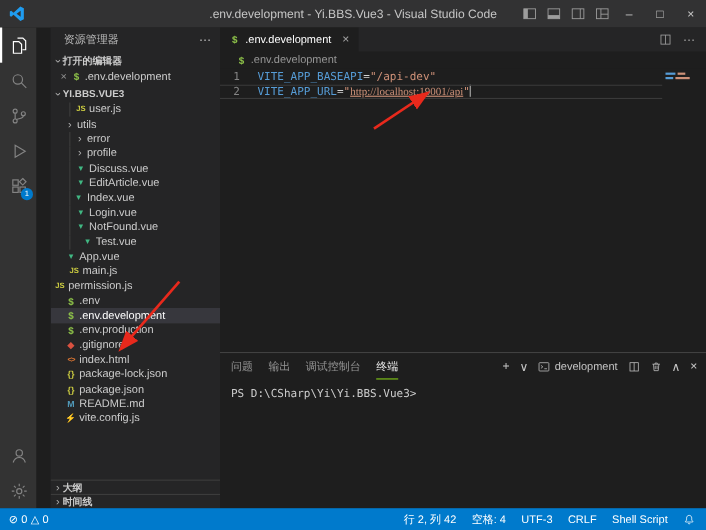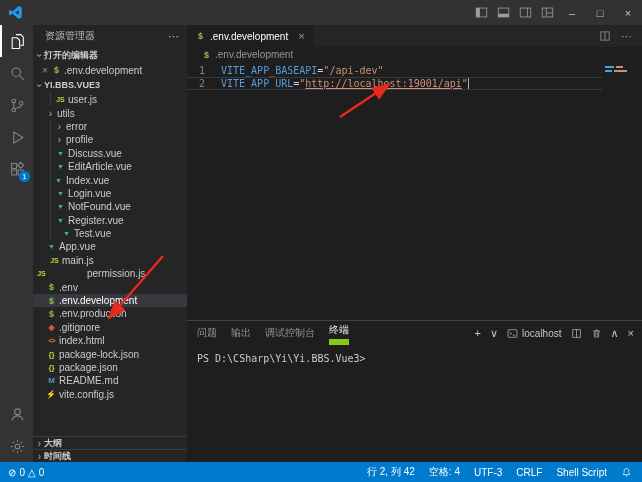--- a/index.html
+++ b/index.html
@@ -18,21 +18,21 @@
   .main { position:absolute; top:25px; bottom:20px; left:0; right:0; display:flex; }
 
   
   .activitybar { width:33px; background:#333333; display:flex; flex-direction:column; align-items:stretch; flex:none; }
   .ab-item { position:relative; height:32px; display:flex; align-items:center; justify-content:center; color:#848484; border-left:2px solid transparent; }
   .ab-item.active { color:#ffffff; border-left:2px solid #ffffff; }
   .ab-spacer { flex:1; }
   .badge { position:absolute; right:3px; bottom:3px; min-width:11px; height:11px; border-radius:6px; background:#007acc; color:#fff; font-size:7px; line-height:11px; text-align:center; }
 
   
-  .sidebar { width:154px; background:#252526; display:flex; flex-direction:column; flex:none; overflow:hidden; }
+  .sidebar { width:154px; background:#252526; display:flex; flex-direction:column; flex:none; overflow:hidden;margin-left:13px; }
   .sidebar-title { height:22px; display:flex; align-items:center; padding:0 8px 0 12px; font-size:10px; color:#bbbbbb; flex:none; }
   .sidebar-title .more { margin-left:auto; font-size:11px; color:#bbbbbb; }
   .section-header { height:16px; display:flex; align-items:center; font-size:9px; font-weight:bold; color:#cccccc; padding-left:2px; flex:none; }
   .section-header .chev, .chev { display:inline-block; width:9px; font-size:10px; color:#b0b0b0; text-align:center; font-weight:normal; }
   .chev.expanded { transform:rotate(90deg); }
   .oe-row { height:14px; display:flex; align-items:center; padding-left:6px; font-size:10px; flex:none; }
   .oe-close { width:12px; color:#8e8e8e; font-size:10px; text-align:center; }
   .fi { display:inline-block; width:11px; font-size:8px; font-weight:bold; text-align:center; flex:none; }
   .fi-js { color:#cbcb41; font-size:7px; }
   .fi-vue { color:#41b883; font-size:7px; }
@@ -60,34 +60,34 @@
   .code { position:relative; flex:1 1 auto; background:#1e1e1e; overflow:hidden; }
   .code-lines { position:absolute; left:0; right:40px; top:2px; font-family:"DejaVu Sans Mono", monospace; font-size:10px; }
   .code-line { position:relative; display:flex; height:13px; line-height:13px; }
   .code-line.current::before { content:""; position:absolute; left:0; right:0; top:0; border-top:1px solid #3a3a3a; }
   .code-line.current::after { content:""; position:absolute; left:0; right:0; bottom:0; border-bottom:1px solid #3a3a3a; }
   .gutter { width:26px; padding-right:8px; text-align:right; color:#858585; flex:none; }
   .line-text { margin-left:8px; white-space:pre; }
   .tok-key { color:#569cd6; }
   .tok-op { color:#d4d4d4; }
   .tok-str { color:#ce9178; }
-  .tok-link { color:#ce9178; text-decoration:underline; }
+  .tok-link { color:#ce9178; text-decoration:underline;font-family:Liberation Serif, serif; }
   .cursor { display:inline-block; width:1px; height:11px; background:#aeafad; vertical-align:-2px; }
   .minimap { position:absolute; top:0; right:0; width:40px; bottom:0; }
   .mm { position:absolute; height:2px; }
   .mm.a1 { left:3px; top:4px; width:9px; background:#569cd6; }
   .mm.a2 { left:14px; top:4px; width:7px; background:#ce9178; }
   .mm.b1 { left:3px; top:8px; width:7px; background:#569cd6; }
   .mm.b2 { left:12px; top:8px; width:13px; background:#ce9178; }
 
   
   .panel { height:142px; flex:none; border-top:1px solid #414141; background:#1e1e1e; display:flex; flex-direction:column; }
   .panel-header { height:24px; display:flex; align-items:center; padding:0 8px 0 10px; flex:none; }
   .ptab { font-size:10px; color:#969696; margin-right:14px; height:100%; display:flex; align-items:center; border-bottom:1px solid transparent; }
-  .ptab.active { color:#e7e7e7; border-bottom:6px solid #84cc16; }
+  .ptab.active { color:#e7e7e7; border-bottom:1px solid #84cc16; }
   .panel-actions { margin-left:auto; display:flex; align-items:center; gap:9px; color:#c5c5c5; font-size:11px; }
   .shell-item { display:flex; align-items:center; gap:4px; font-size:10px; color:#c5c5c5; }
   .terminal { flex:1; padding:8px 10px; font-family:"DejaVu Sans Mono", monospace; font-size:10px; color:#cccccc; }
 
   
   .statusbar { position:absolute; bottom:0; left:0; right:0; height:20px; background:#007acc; color:#ffffff; display:flex; align-items:center; font-size:10px; }
   .sb-left { display:flex; align-items:center; gap:4px; padding-left:8px; }
   .sb-right { margin-left:auto; display:flex; align-items:center; gap:14px; padding-right:10px; }
   .sb-item { display:flex; align-items:center; gap:3px; white-space:nowrap; }
 
@@ -100,20 +100,21 @@
 <body>
 
 <div class="window">
 
   <div class="titlebar">
     <span class="logo">
       <svg class="ic" width="15" height="15" viewBox="0 0 16 16">
           <path fill="#1f9cf0" d="M11.2 1 4.6 7 2.3 5.2 1 5.9v4.2l1.3.7L4.6 9l6.6 6 3.4-1.6V2.6L11.2 1zm.3 4.2v5.6L7.6 8l3.9-2.8z"></path>
         </svg>
     </span>
+    <div class="title">.env.development - Yi.BBS.Vue3 - Visual Studio Code</div>
     <div class="titlebar-right">
       <span class="layout-icon">
         <svg class="ic" width="13" height="13" viewBox="0 0 16 16">
             <rect x="1.5" y="2.5" width="13" height="11" fill="none" stroke="currentColor"></rect>
             <rect x="1.5" y="2.5" width="4.5" height="11" fill="currentColor"></rect>
           </svg>
       </span>
       <span class="layout-icon">
         <svg class="ic" width="13" height="13" viewBox="0 0 16 16">
             <rect x="1.5" y="2.5" width="13" height="11" fill="none" stroke="currentColor"></rect>
@@ -242,37 +243,33 @@
             <span class="tree-label">Index.vue</span>
           </div>
           <div class="tree-row" data-indent="2" style="padding-left: 22px;">
             <span class="fi fi-vue">▼</span>
             <span class="tree-label">Login.vue</span>
           </div>
           <div class="tree-row" data-indent="2" style="padding-left: 22px;">
             <span class="fi fi-vue">▼</span>
             <span class="tree-label">NotFound.vue</span>
           </div>
-          <div class="tree-row" data-indent="2" style="padding-left: 22px;">
-            <span class="fi fi-vue">▼</span>
-            <span class="tree-label">Register.vue</span>
-          </div>
           <div class="tree-row" data-indent="2" style="padding-left: 28px;">
             <span class="fi fi-vue">▼</span>
             <span class="tree-label">Test.vue</span>
           </div>
           <div class="tree-row" data-indent="1" style="padding-left: 13px;">
             <span class="fi fi-vue">▼</span>
             <span class="tree-label">App.vue</span>
           </div>
           <div class="tree-row" data-indent="1" style="padding-left: 16px;">
             <span class="fi fi-js">JS</span>
             <span class="tree-label">main.js</span>
           </div>
-          <div class="tree-row" data-indent="1" style="padding-left: 3px; gap: 38px;">
+          <div class="tree-row" data-indent="1" style="padding-left: 3px;">
             <span class="fi fi-js">JS</span>
             <span class="tree-label">permission.js</span>
           </div>
           <div class="tree-row" data-indent="1" style="padding-left: 13px;">
             <span class="fi fi-env">$</span>
             <span class="tree-label">.env</span>
           </div>
           <div class="tree-row selected" data-indent="1" style="padding-left: 13px;">
             <span class="fi fi-env">$</span>
             <span class="tree-label">.env.development</span>
@@ -368,21 +365,21 @@
           <span class="ptab">调试控制台</span>
           <span class="ptab active">终端</span>
           <div class="panel-actions">
             <span>+</span>
             <span>∨</span>
             <span class="shell-item">
               <svg class="ic" width="11" height="11" viewBox="0 0 16 16" fill="none" stroke="currentColor">
                   <rect x="1.5" y="2.5" width="13" height="11" rx="1"></rect>
                   <path d="M4 6l2.5 2L4 10M8.5 10.5H12"></path>
                 </svg>
-              <span>localhost</span>
+              <span>development</span>
             </span>
             <span>
               <svg class="ic" width="11" height="11" viewBox="0 0 16 16" fill="none" stroke="currentColor">
                   <rect x="2.5" y="2.5" width="11" height="11"></rect>
                   <line x1="8" y1="2.5" x2="8" y2="13.5"></line>
                 </svg>
             </span>
             <span>
               <svg class="ic" width="11" height="11" viewBox="0 0 16 16" fill="none" stroke="currentColor">
                   <path d="M3 4.5h10M6.5 4.5V3h3v1.5M4.5 4.5l.7 8.5h5.6l.7-8.5M6.8 6.5v4.5M9.2 6.5v4.5"></path>

